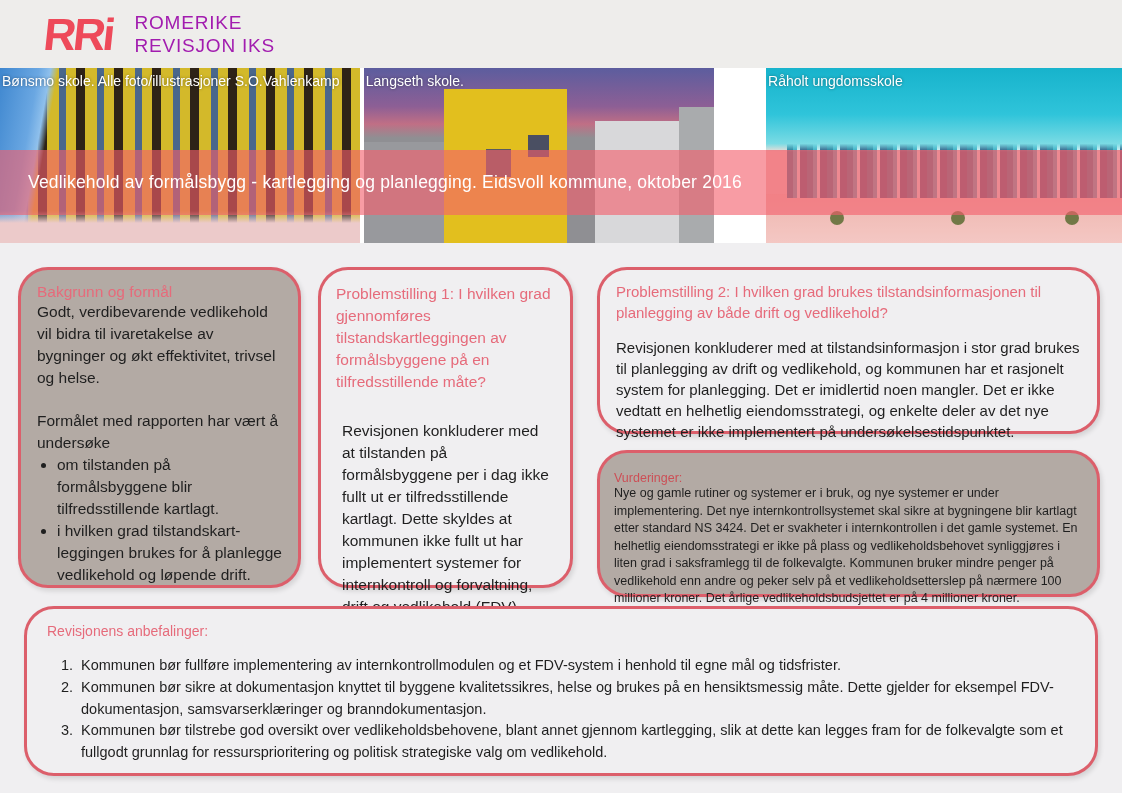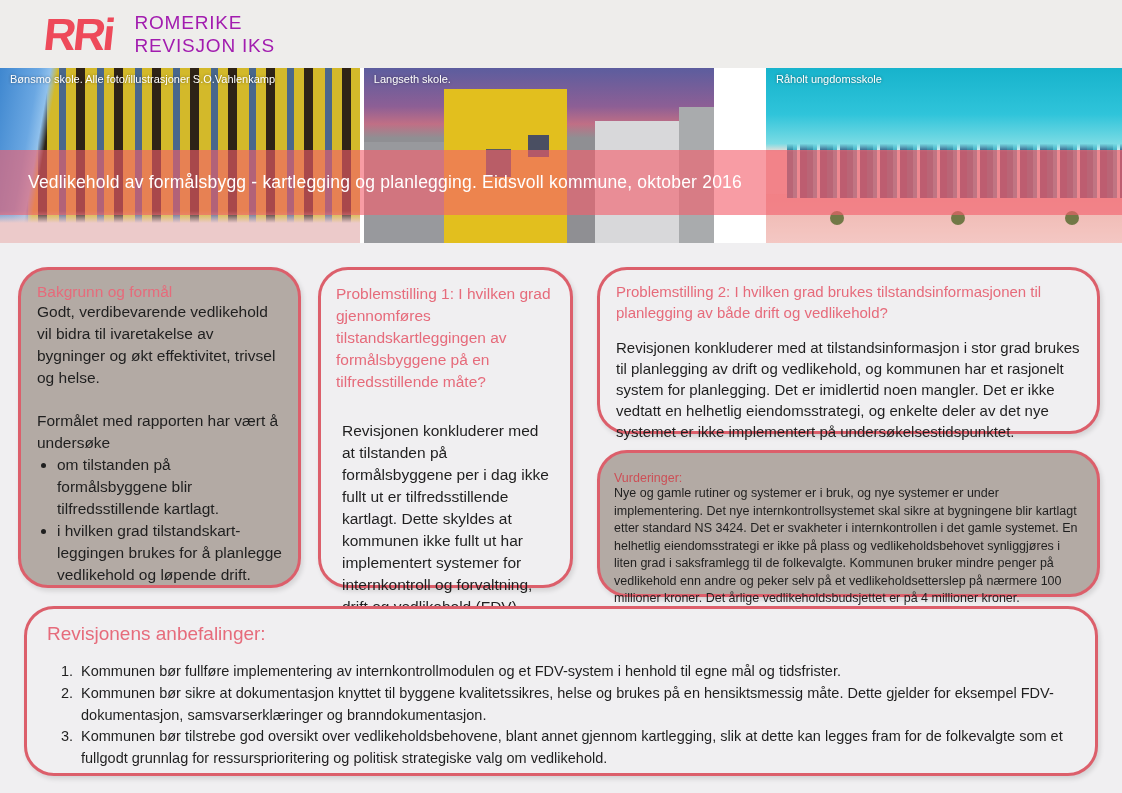--- a/index.html
+++ b/index.html
@@ -23,22 +23,22 @@
     margin-left:22px;font-size:19px;line-height:1.22;color:#a21caf;
     letter-spacing:0.8px;font-weight:500;
   }
   
   .banner{
     position:absolute;left:0;top:68px;width:1122px;height:175px;
     display:flex;background:#fff;gap:4px;
   }
   .photo{position:relative;height:175px;overflow:hidden;}
   .caption{
-    position:absolute;left:10px;top:5px;z-index:5;
-    color:#fff;font-size:11px;text-shadow:0 0 3px rgba(0,0,0,0.45);
+    position:absolute;left:2px;top:5px;z-index:5;
+    color:#fff;font-size:14px;text-shadow:0 0 3px rgba(0,0,0,0.45);
     white-space:nowrap;
   }
   .photo1{
     width:376px;
     background:
       linear-gradient(to top,#eccaca 0px,#eccaca 20px,rgba(236,202,202,0) 32px),
       linear-gradient(100deg,#3f87cf 0%,#6aa7e2 10%,#8fc0ec 13%,rgba(143,192,236,0) 15%),
       repeating-linear-gradient(90deg,#2e2317 0 9px,#d3b92a 9px 21px,#49678c 21px 28px,#d3b92a 28px 38px);
   }
   .photo2{width:366px;background:#8f8f93;}
@@ -87,21 +87,21 @@
   .box-p1 p{margin:6px;font-size:15.5px;line-height:1.42;}
   .box-p1 .spacer{height:21px;}
   .box-p2{left:597px;top:267px;width:503px;height:167px;padding:11px 16px;}
   .box-p2 h2{font-size:15px;line-height:1.4;}
   .box-p2 p{margin:0;font-size:15px;line-height:1.4;}
   .box-p2 .spacer{height:14px;}
   .box-vurd{left:597px;top:450px;width:503px;height:147px;padding:18px 14px;}
   .box-vurd h2{font-size:12.5px;}
   .box-vurd p{margin:0;font-size:12.5px;line-height:1.4;}
   .box-anb{left:24px;top:606px;width:1074px;height:170px;padding:14px 20px;}
-  .box-anb h2{font-size:19px;}
+  .box-anb h2{font-size:14px;}
   .box-anb ol{margin:16px 0 0 0;padding-left:30px;font-size:14.5px;line-height:1.5;}
   .box-anb li{padding-left:4px;}
 </style>
 </head>
 <body>
 
 <div class="page">
 
   <div class="header">
     <div class="logo">

